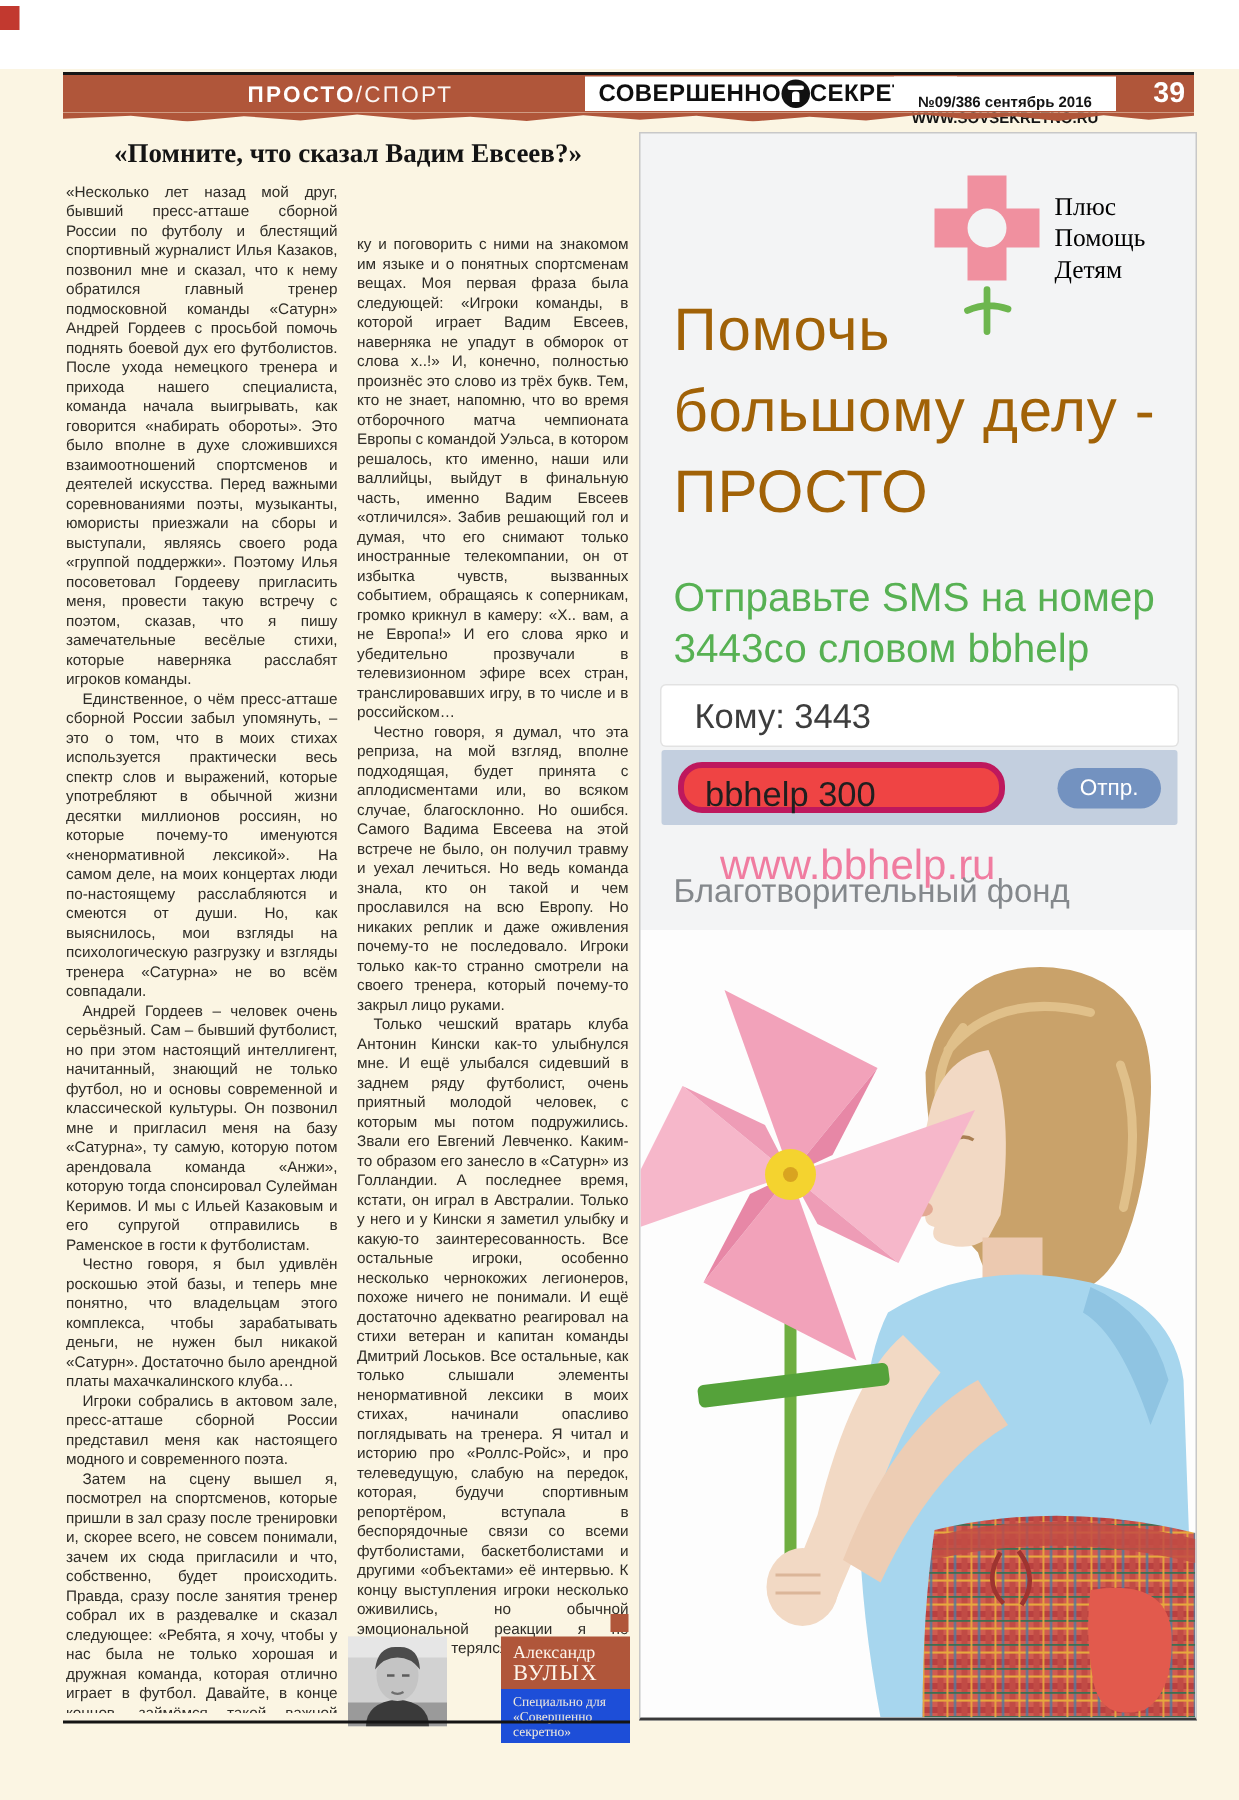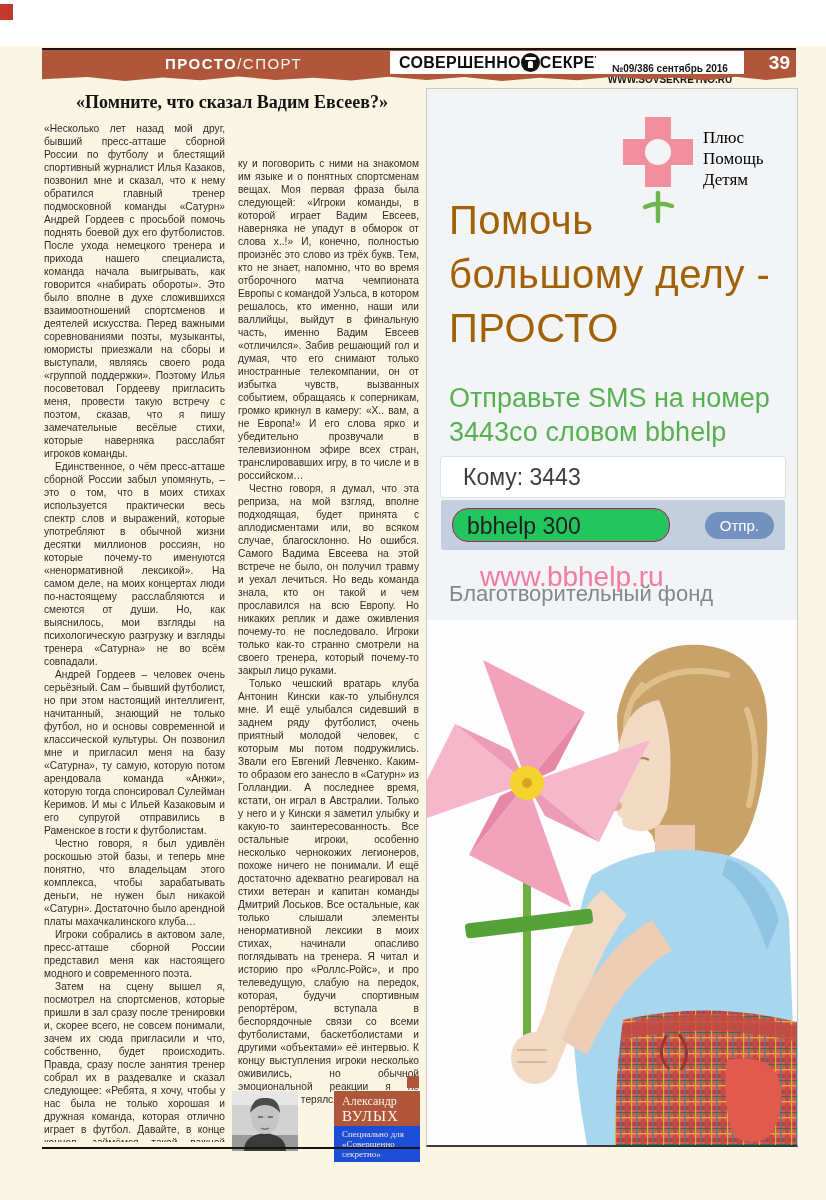--- a/index.html
+++ b/index.html
@@ -90,21 +90,21 @@
   .sms-form{position:absolute;left:14px;top:368px;width:344px;}
   .sms-to{
     height:40px;background:#ffffff;border-radius:3px;font-size:23px;color:#3d3d3d;
     line-height:40px;padding-left:22px;box-sizing:border-box;box-shadow:0 0 0 1px #e2e2e2;
   }
   .sms-row{
     margin-top:3px;height:50px;background:#c3cfdf;border-radius:2px;
     display:flex;align-items:center;padding:0 11px;box-sizing:border-box;
   }
   .sms-input{
-    background:#22c55e;border:1px solid #be185d;border-radius:16px;height:34px;width:218px;
+    background:#ef4444;border:4px solid #be185d;border-radius:16px;height:34px;width:218px;
     font-size:23px;color:#1f1f1f;line-height:34px;padding-left:14px;box-sizing:border-box;
   }
   .sms-send{
     margin-left:auto;background:#7392c0;color:#ffffff;border-radius:14px;height:27px;
     padding:0 15px;font-size:15px;line-height:27px;text-align:center;
   }
   .ad-site{position:absolute;left:22px;top:472px;color:#f07ca0;font-size:28px;margin-left:31px;}
   .ad-org{position:absolute;left:22px;top:492px;color:#84888c;font-size:22px;}
   .ad-photo{position:absolute;left:0;bottom:0;width:370px;height:525px;}
 </style>

